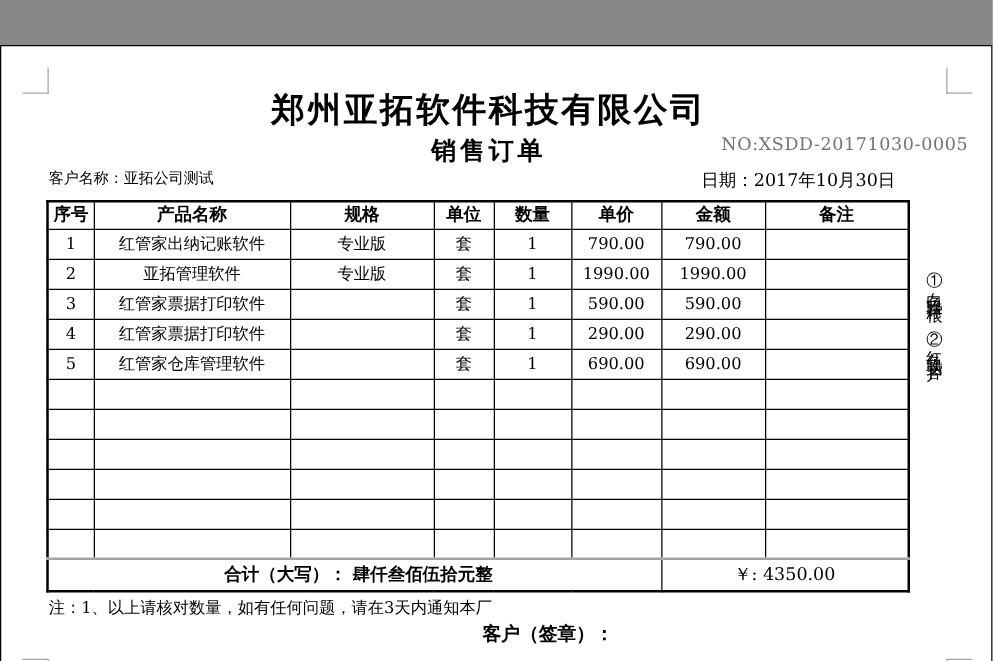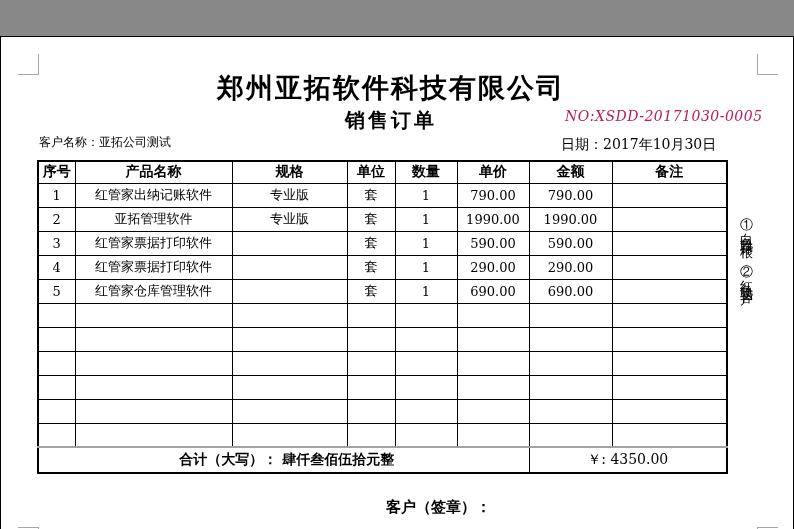--- a/index.html
+++ b/index.html
@@ -26,22 +26,22 @@
 
   .company-title {
     position: absolute; left: 0; top: 33px; width: 780px;
     text-align: center; font-size: 27px; font-weight: bold; letter-spacing: 2px;
   }
   .doc-title {
     position: absolute; left: 0; top: 70px; width: 780px;
     text-align: center; font-size: 20px; font-weight: bold; letter-spacing: 3px;
   }
   .order-no {
-    position: absolute; left: 564px; top: 71px;
-    font-size: 14px; color: #be185d; letter-spacing: 0.5px; white-space: nowrap; font-style: italic;
+    position: absolute; left: 576px; top: 71px;
+    font-size: 14px; color: #737373; letter-spacing: 0.5px; white-space: nowrap;
   }
   .date-line {
     position: absolute; left: 560px; top: 99px;
     font-size: 14px; white-space: nowrap;
   }
   .customer-line {
     position: absolute; left: 38px; top: 97px;
     font-size: 12px; white-space: nowrap;
   }
 
@@ -247,15 +247,16 @@
         <td class="total-amount" colspan="2">￥: 4350.00</td>
       </tr>
     </tbody>
   </table>
 
   <div class="side-copies">
     <span>①白色联存根</span>
     <span>②红色联客户</span>
   </div>
 
+  <div class="note-line">注：1、以上请核对数量，如有任何问题，请在3天内通知本厂</div>
   <div class="sign-customer">客户（签章）：</div>
 
 </div>
 
 </body></html>

